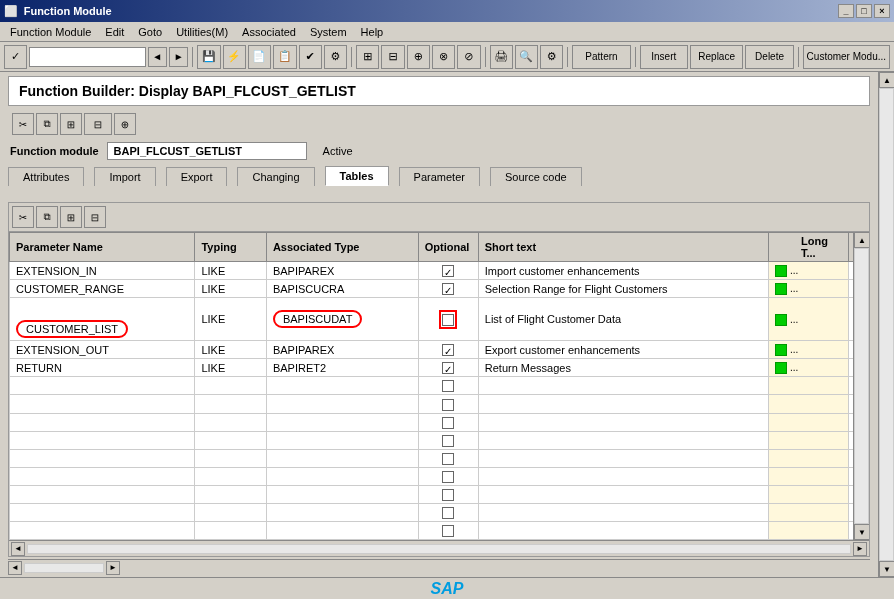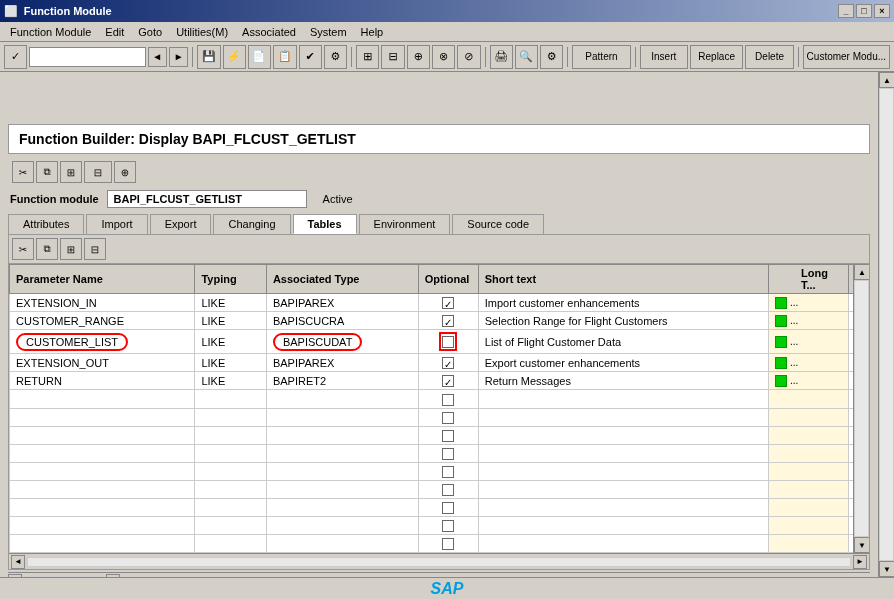--- a/index.html
+++ b/index.html
@@ -86,21 +86,20 @@
       cursor: pointer;
       font-size: 10px;
     }
 
     
     .fb-header {
       background: white;
       padding: 6px 10px;
       margin-bottom: 4px;
       border: 1px solid #999;
-      margin-top: 48px;
     }
     .fb-title {
       font-size: 14px;
       font-weight: bold;
       color: #000;
     }
 
     
     .second-toolbar {
       background: #d4d0c8;
@@ -126,22 +125,23 @@
       border: 1px solid #888;
       padding: 2px 6px;
       font-size: 11px;
       width: 200px;
     }
     .fm-status { font-size: 11px; color: #000; margin-left: 8px; }
 
     
     .tabs-row {
       display: flex;
-      gap: 0;
-      margin-bottom: 0;
+      gap: 8px;
+      margin-bottom: 16px;
+      align-items: center;
     }
     .tab {
       padding: 3px 14px;
       border: 1px solid #999;
       border-bottom: none;
       background: #d4d0c8;
       font-size: 11px;
       cursor: pointer;
       margin-right: 2px;
     }
@@ -377,21 +377,21 @@
           <input class="fm-value" type="text" value="BAPI_FLCUST_GETLIST" readonly="" style="font-size: 11px; font-weight: bold;">
           <span class="fm-status">Active</span>
         </div>
 
         <div class="tabs-row">
           <div class="tab">Attributes</div>
           <div class="tab">Import</div>
           <div class="tab">Export</div>
           <div class="tab">Changing</div>
           <div class="tab active">Tables</div>
-          <div class="tab">Environment</div>
+          <div class="tab">Parameter</div>
           <div class="tab">Source code</div>
         </div>
 
         <div class="table-outer">
 
           <div style="display:flex; gap:2px; padding:3px; background:#d4d0c8; border-bottom:1px solid #999;">
             <div class="tbl-btn" style="background:#d4d0c8; border:1px solid #888; width:22px; height:22px; display:flex; align-items:center; justify-content:center; font-size:10px;">✂</div>
             <div class="tbl-btn" style="background:#d4d0c8; border:1px solid #888; width:22px; height:22px; display:flex; align-items:center; justify-content:center; font-size:10px;">⧉</div>
             <div class="tbl-btn" style="background:#d4d0c8; border:1px solid #888; width:22px; height:22px; display:flex; align-items:center; justify-content:center; font-size:10px;">⊞</div>
             <div class="tbl-btn" style="background:#d4d0c8; border:1px solid #888; width:22px; height:22px; display:flex; align-items:center; justify-content:center; font-size:10px;">⊟</div>
@@ -433,21 +433,21 @@
                   <td>Selection Range for Flight Customers</td>
                   <td style="background:#fff8dc;">
                     <span style="display:inline-block; width:12px; height:12px; background:#00cc00; border:1px solid #009900; vertical-align:middle;"></span>
                     <span style="font-size:10px; cursor:pointer;">...</span>
                   </td>
                   <td></td>
                 </tr>
 
                 <tr>
                   <td>
-                    <span style="border: 2px solid red; border-radius: 14px; padding: 1px 8px; display:inline-block;">CUSTOMER_LIST</span>
+                    <span style="border: 2px solid red; border-radius: 14px; padding: 1px 8px; display:inline-block;margin-top:20px;">CUSTOMER_LIST</span>
                   </td>
                   <td>LIKE</td>
                   <td>
                     <span style="border: 2px solid red; border-radius: 14px; padding: 1px 8px; display:inline-block;">BAPISCUDAT</span>
                   </td>
                   <td class="checkbox-cell">
                     <span style="border:2px solid red; display:inline-block; padding:1px;">
                       <div class="checkbox"></div>
                     </span>
                   </td>

